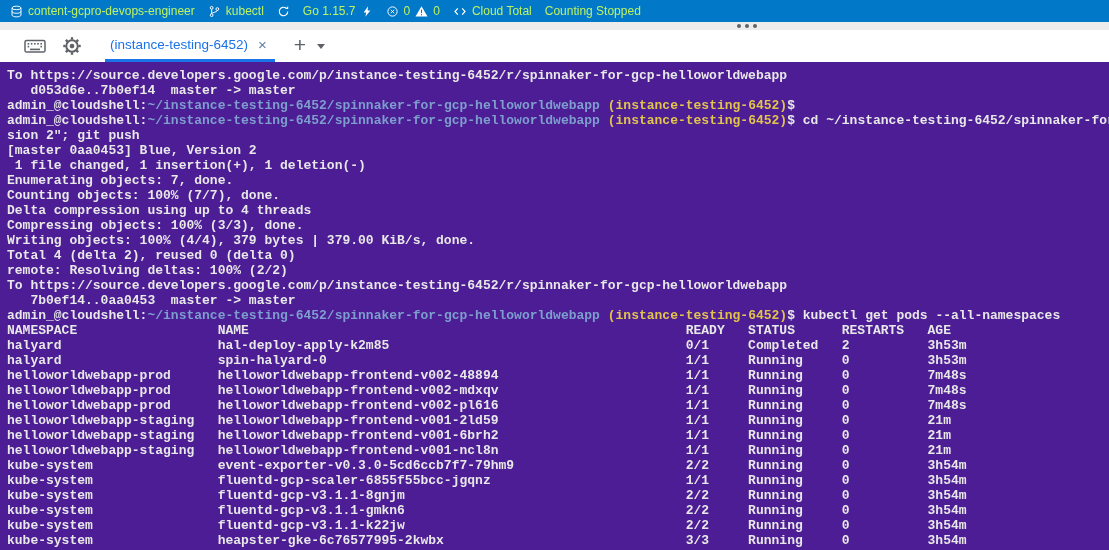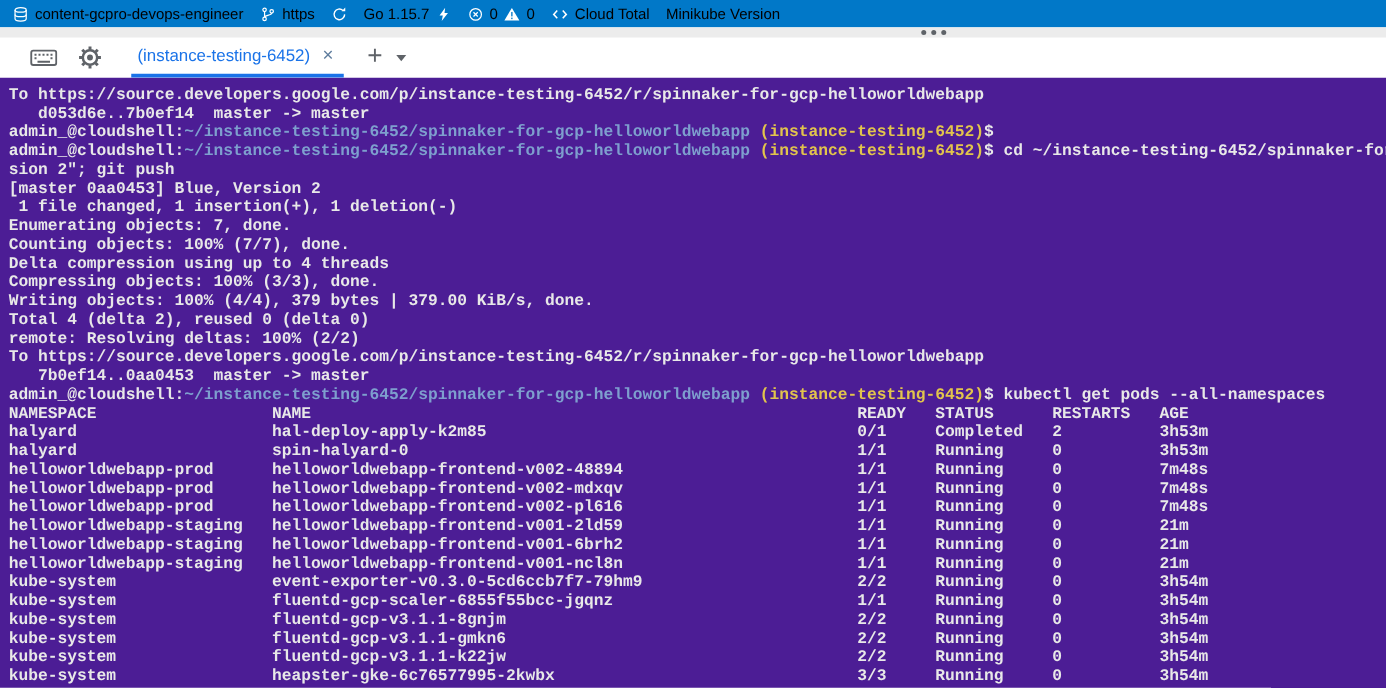--- a/index.html
+++ b/index.html
@@ -5,21 +5,21 @@
   * { box-sizing: border-box; }
   html,body { margin:0; padding:0; }
   body {
     width:1109px; height:550px; overflow:hidden;
     font-family:"Liberation Sans", sans-serif;
     background:#ffffff;
   }
 
   
   .statusbar {
-    height:22px; background:#0178c8; color:#000000;
+    height:22px; background:#0178c8; color:#bef264;
     display:flex; align-items:center;
     padding:0 10px; gap:13px;
     font-size:12px; white-space:nowrap;
   }
   .sb-item { display:flex; align-items:center; gap:5px; cursor:pointer; height:100%; }
   .sb-item svg { display:block; }
 
   
   .panelbar { height:40px; background:#fff; position:relative; }
   .drag-strip { position:absolute; top:0; left:0; right:0; height:8px; background:#ececec; }
@@ -69,21 +69,21 @@
 
   <div class="sb-item">
     <span>
       <svg width="13" height="13" viewBox="0 0 16 16" fill="none" stroke="#fff" stroke-width="1.2">
         <circle cx="4.5" cy="3.5" r="1.7"></circle>
         <circle cx="4.5" cy="12.5" r="1.7"></circle>
         <circle cx="11.5" cy="5" r="1.7"></circle>
         <path d="M4.5 5.2v5.6M11.5 6.7c0 2.6-7 2-7 4.1"></path>
       </svg>
     </span>
-    <span>https</span>
+    <span>kubectl</span>
   </div>
 
   <div class="sb-item">
     <span>
       <svg width="13" height="13" viewBox="0 0 16 16">
         <path d="M13.2 8a5.2 5.2 0 1 1-1.7-3.85" fill="none" stroke="#fff" stroke-width="1.4"></path>
         <path d="M13.8 1.2v3.6h-3.6z" fill="#fff"></path>
       </svg>
     </span>
   </div>
@@ -118,21 +118,21 @@
   <div class="sb-item">
     <span>
       <svg width="14" height="13" viewBox="0 0 16 16" fill="none" stroke="#fff" stroke-width="1.5">
         <path d="M5.3 4.2L1.8 8l3.5 3.8M10.7 4.2L14.2 8l-3.5 3.8"></path>
       </svg>
     </span>
     <span>Cloud Total</span>
   </div>
 
   <div class="sb-item">
-    <span>Minikube Version</span>
+    <span>Counting Stopped</span>
   </div>
 
 </div>
 
 <div class="panelbar">
   <div class="drag-strip"></div>
   <div class="more-dots">
       <i></i>
       <i></i>
       <i></i>

